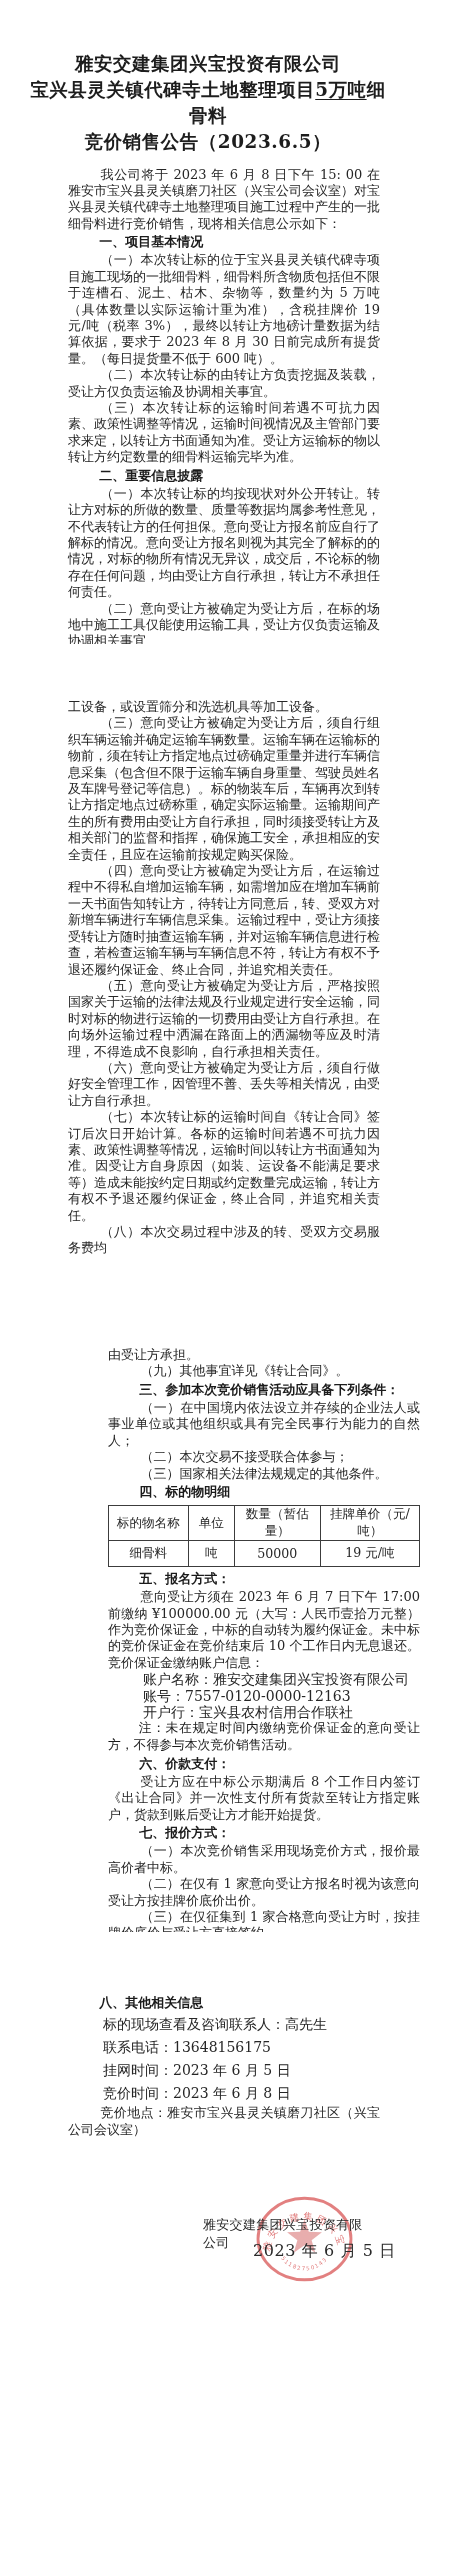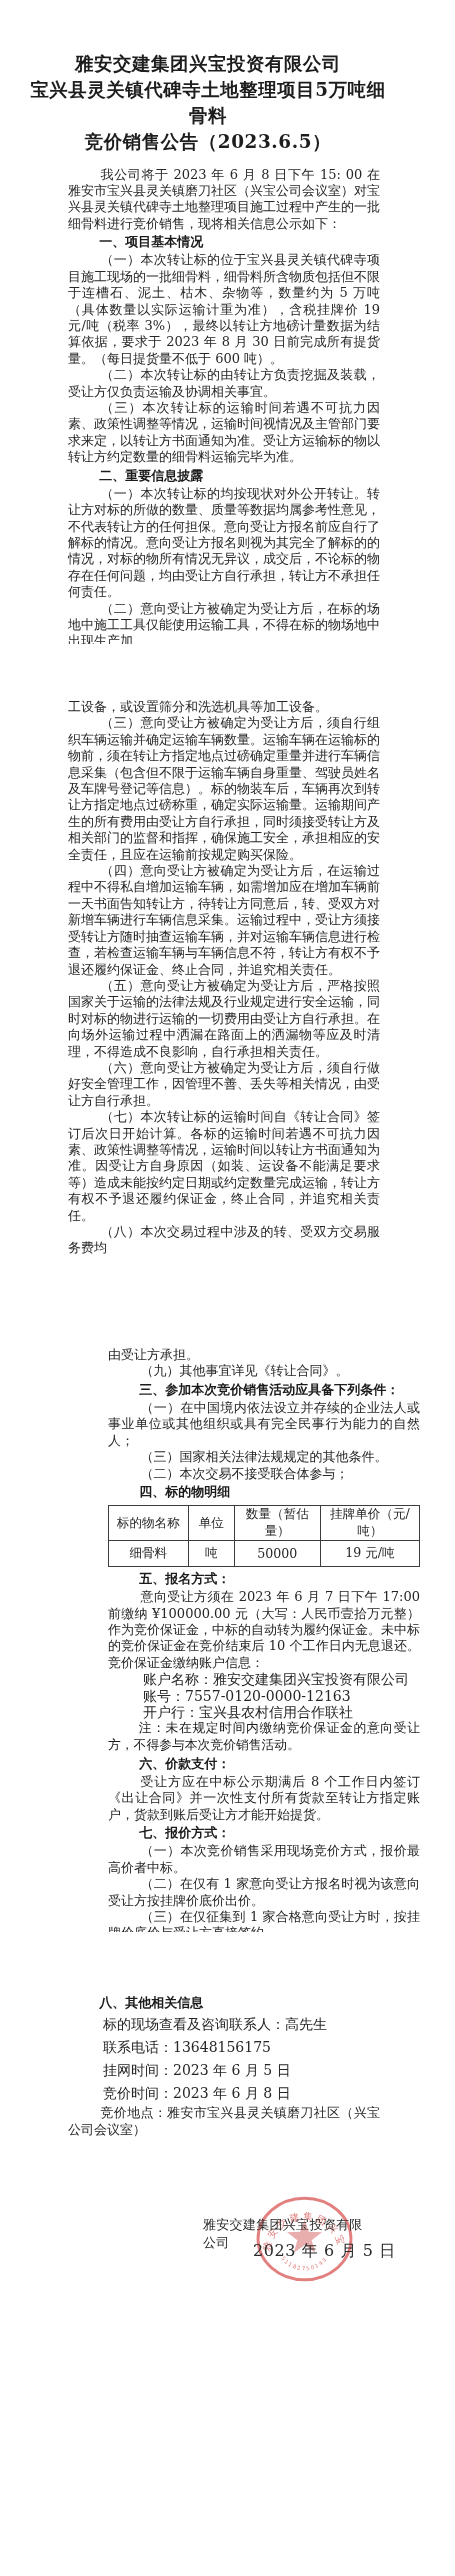--- a/index.html
+++ b/index.html
@@ -10,21 +10,21 @@
   .page{position:absolute;left:0;width:416px;height:644px;overflow:hidden;background:#ffffff;}
   .page.p1{top:0;} .page.p2{top:644px;} .page.p3{top:1288px;padding-left:40px;} .page.p4{top:1932px;}
   .content{margin-left:68px;margin-right:36px;}
   .p2 .content{padding-top:55px;}
   .p3 .content{padding-top:59px;}
   .p4 .content{padding-top:61px;}
   .doc-title{
     margin:51px 30px 11.5px;text-align:center;font-weight:bold;
     font-size:18.4px;line-height:26px;color:#1d1d1d;letter-spacing:0.6px;
   }
-  .doc-title .u{text-underline-offset:2.9px;}
+  .doc-title .u{text-decoration:underline;text-underline-offset:2.9px;}
   .p{font-size:13px;line-height:16.4px;text-align:justify;text-indent:2.5em;}
   .p.cont{text-indent:0;}
   .kv{font-size:14px;line-height:16.4px;text-indent:2.5em;white-space:normal;}
   .kv.kv4{line-height:23px;}
   .h{
     font-family:Liberation Serif, serif;font-weight:bold;
     font-size:13px;line-height:18px;text-indent:2.4em;margin:1.1px 0;color:#1b1b1b;
   }
   .note{
     font-family:"DejaVu Sans","Liberation Sans",sans-serif;font-weight:normal;
@@ -54,21 +54,21 @@
       <div>竞价销售公告（2023.6.5）</div>
     </div>
     <div class="content">
         <div class="p">我公司将于 2023 年 6 月 8 日下午 15: 00 在雅安市宝兴县灵关镇磨刀社区（兴宝公司会议室）对宝兴县灵关镇代碑寺土地整理项目施工过程中产生的一批细骨料进行竞价销售，现将相关信息公示如下：</div>
         <div class="h">一、项目基本情况</div>
         <div class="p">（一）本次转让标的位于宝兴县灵关镇代碑寺项目施工现场的一批细骨料，细骨料所含物质包括但不限于连槽石、泥土、枯木、杂物等，数量约为 5 万吨（具体数量以实际运输计重为准），含税挂牌价 19 元/吨（税率 3%），最终以转让方地磅计量数据为结算依据，要求于 2023 年 8 月 30 日前完成所有提货量。（每日提货量不低于 600 吨）。</div>
         <div class="p">（二）本次转让标的由转让方负责挖掘及装载，受让方仅负责运输及协调相关事宜。</div>
         <div class="p">（三）本次转让标的运输时间若遇不可抗力因素、政策性调整等情况，运输时间视情况及主管部门要求来定，以转让方书面通知为准。受让方运输标的物以转让方约定数量的细骨料运输完毕为准。</div>
         <div class="h">二、重要信息披露</div>
         <div class="p">（一）本次转让标的均按现状对外公开转让。转让方对标的所做的数量、质量等数据均属参考性意见，不代表转让方的任何担保。意向受让方报名前应自行了解标的情况。意向受让方报名则视为其完全了解标的的情况，对标的物所有情况无异议，成交后，不论标的物存在任何问题，均由受让方自行承担，转让方不承担任何责任。</div>
-        <div class="p">（二）意向受让方被确定为受让方后，在标的场地中施工工具仅能使用运输工具，不得在标的物场地中出现生产加</div>
+        <div class="p">（二）意向受让方被确定为受让方后，在标的场地中施工工具仅能使用运输工具，受让方仅负责运输及协调相关事宜</div>
       </div>
   </div>
 
   <div class="page p2">
     <div class="content">
         <div class="p cont">工设备，或设置筛分和洗选机具等加工设备。</div>
         <div class="p">（三）意向受让方被确定为受让方后，须自行组织车辆运输并确定运输车辆数量。运输车辆在运输标的物前，须在转让方指定地点过磅确定重量并进行车辆信息采集（包含但不限于运输车辆自身重量、驾驶员姓名及车牌号登记等信息）。标的物装车后，车辆再次到转让方指定地点过磅称重，确定实际运输量。运输期间产生的所有费用由受让方自行承担，同时须接受转让方及相关部门的监督和指挥，确保施工安全，承担相应的安全责任，且应在运输前按规定购买保险。</div>
         <div class="p">（四）意向受让方被确定为受让方后，在运输过程中不得私自增加运输车辆，如需增加应在增加车辆前一天书面告知转让方，待转让方同意后，转、受双方对新增车辆进行车辆信息采集。运输过程中，受让方须接受转让方随时抽查运输车辆，并对运输车辆信息进行检查，若检查运输车辆与车辆信息不符，转让方有权不予退还履约保证金、终止合同，并追究相关责任。</div>
         <div class="p">（五）意向受让方被确定为受让方后，严格按照国家关于运输的法律法规及行业规定进行安全运输，同时对标的物进行运输的一切费用由受让方自行承担。在向场外运输过程中洒漏在路面上的洒漏物等应及时清理，不得造成不良影响，自行承担相关责任。</div>
         <div class="p">（六）意向受让方被确定为受让方后，须自行做好安全管理工作，因管理不善、丢失等相关情况，由受让方自行承担。</div>
@@ -76,22 +76,22 @@
         <div class="p">（八）本次交易过程中涉及的转、受双方交易服务费均</div>
       </div>
   </div>
 
   <div class="page p3">
     <div class="content">
         <div class="p cont">由受让方承担。</div>
         <div class="p">（九）其他事宜详见《转让合同》。</div>
         <div class="h">三、参加本次竞价销售活动应具备下列条件：</div>
         <div class="p">（一）在中国境内依法设立并存续的企业法人或事业单位或其他组织或具有完全民事行为能力的自然人；</div>
+        <div class="p">（二）本次交易不接受联合体参与；</div>
         <div class="p">（三）国家相关法律法规规定的其他条件。</div>
-        <div class="p">（二）本次交易不接受联合体参与；</div>
         <div class="h">四、标的物明细</div>
         <table class="subject">
           <colgroup>
             <col style="width: 25.6%;">
             <col style="width: 14.9%;">
             <col style="width: 27.6%;">
             <col style="width: 31.9%;">
           </colgroup>
           <tbody>
             <tr>

